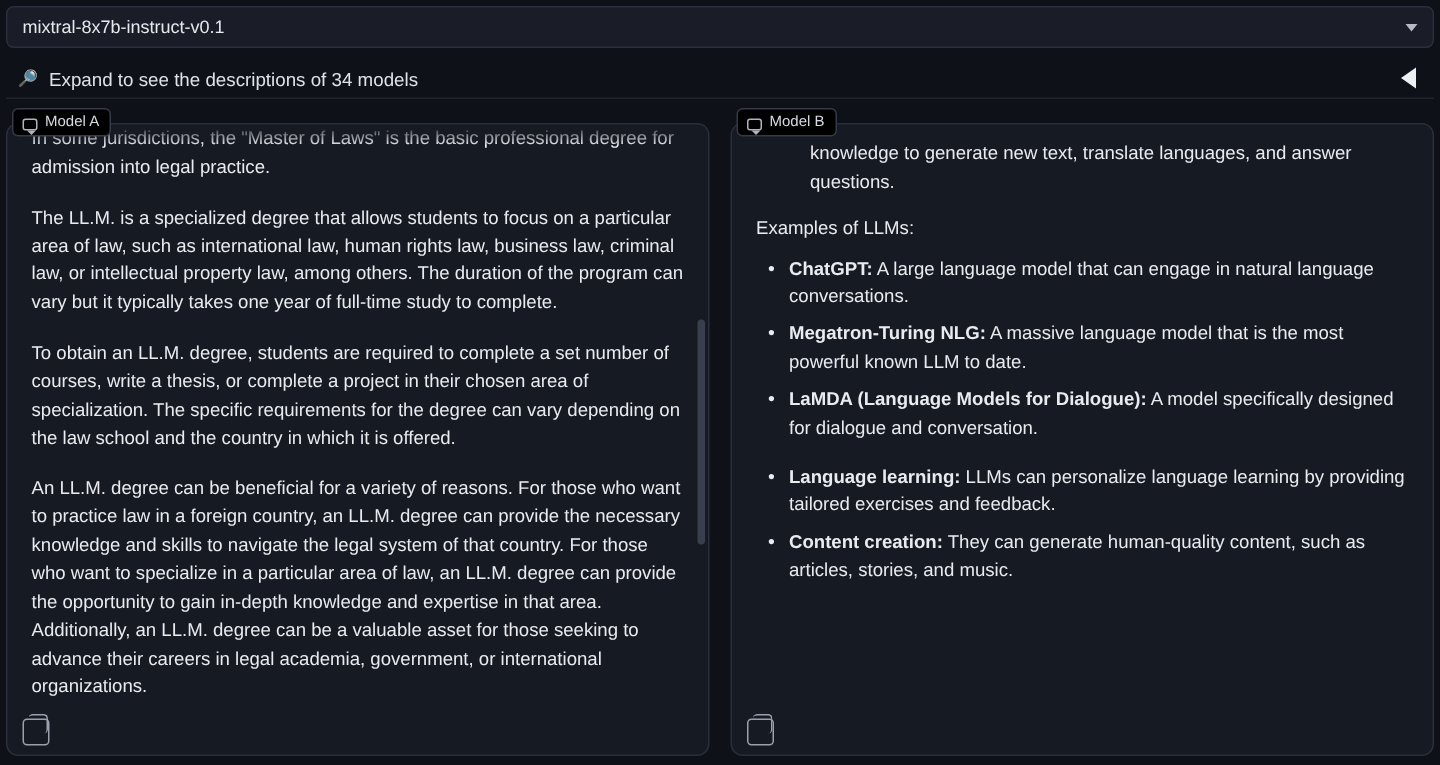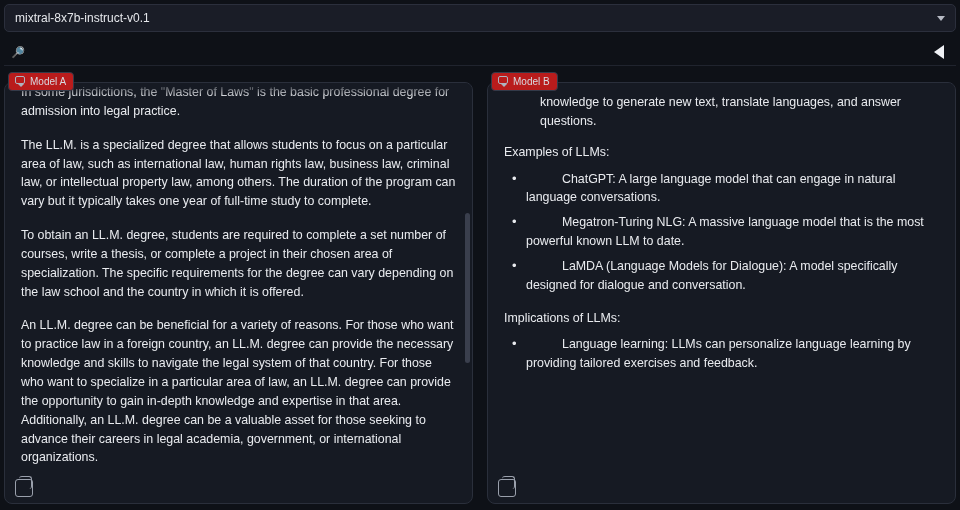--- a/index.html
+++ b/index.html
@@ -102,28 +102,28 @@
   .panel-wrap {
     flex: 1;
     display: flex;
     flex-direction: column;
     min-width: 0;
     position: relative;
   }
   .panel-tag {
     position: absolute;
     top: 0; left: 4px;
-    background: #b91c1c;
+    background: #000000;
     border: 1px solid #333a49;
     border-radius: 4px;
     color: #d7dae1;
     font-size: 10px;
     padding: 3px 7px 3px 6px;
     display: flex;
-    align-items: flex-start;
+    align-items: flex-end;
     gap: 5px;
     z-index: 3;
   }
   .panel-tag .chat-ico {
     display: inline-block;
     width: 10px; height: 8px;
     border: 1px solid #aeb3bf;
     border-radius: 2px;
     position: relative;
   }
@@ -180,21 +180,21 @@
     padding-left: 2px;
   }
   ul.bullets li::before {
     content: "•";
     position: absolute;
     left: -12px;
     top: -1px;
     color: #e9ebef;
     font-size: 13px;
   }
-  .b { font-weight: normal; margin-left: 36px; }
+  .b { font-weight: bold; }
 
   .copy-bar {
     height: 30px;
     display: flex;
     align-items: center;
     padding: 0 10px;
     flex: none;
   }
   .copy-btn {
     width: 18px; height: 18px;
@@ -233,20 +233,21 @@
 
   <div class="selector-row">
     <div class="select-box">
       <span class="label">mixtral-8x7b-instruct-v0.1</span>
       <span class="caret"></span>
     </div>
   </div>
 
   <div class="expander">
     <span class="magnifier">🔍</span>
+    <span>Expand to see the descriptions of 34 models</span>
   </div>
 
   <div class="collapse-arrow">
     <span class="tri"></span>
   </div>
 
   <div class="panels">
 
     <div class="panel-wrap">
       <div class="panel-tag">
@@ -284,24 +285,26 @@
               <span class="b">ChatGPT:</span><span> A large language model that can engage in natural language conversations.</span>
             </li>
             <li>
               <span class="b">Megatron-Turing NLG:</span><span> A massive language model that is the most powerful known LLM to date.</span>
             </li>
             <li>
               <span class="b">LaMDA (Language Models for Dialogue):</span><span> A model specifically designed for dialogue and conversation.</span>
             </li>
           </ul>
 
-          <p class="bold-head">Implications of LLMs:</p>
           <ul class="bullets">
             <li>
               <span class="b">Language learning:</span><span> LLMs can personalize language learning by providing tailored exercises and feedback.</span>
+            </li>
+            <li>
+              <span class="b">Content creation:</span><span> They can generate human-quality content, such as articles, stories, and music.</span>
             </li>
 
           </ul>
         </div>
         <div class="copy-bar">
           <div class="copy-btn"></div>
         </div>
       </div>
     </div>
 

